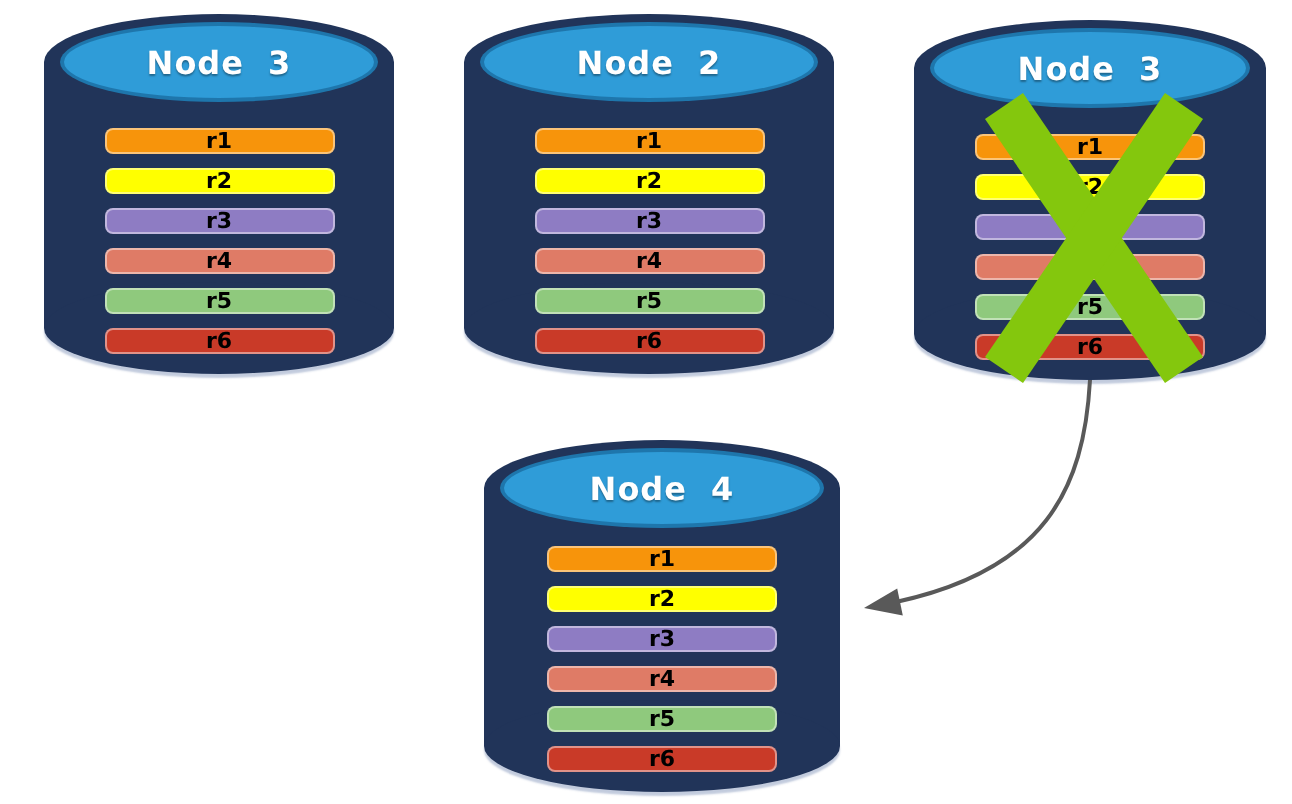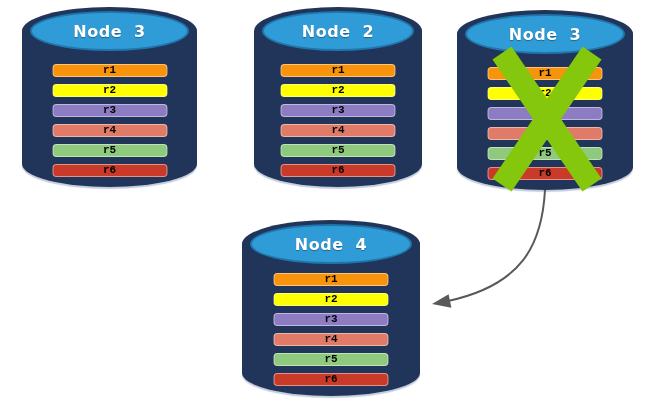--- a/index.html
+++ b/index.html
@@ -43,21 +43,21 @@
     position: absolute; left: 50%; transform: translateX(-50%);
     top: 57px; width: 115px;
     display: flex; flex-direction: column; gap: 7px;
   }
   .node4 .rows { top: 53px; }
   .row {
     height: 13px;
     border-radius: 4px;
     border: 1px solid rgba(255,255,255,0.45);
     box-sizing: border-box;
-    display: flex; align-items: center; justify-content: center; font-family: Liberation Mono, monospace;
+    display: flex; align-items: center; justify-content: center;
   }
   .rlabel {
     color: #000000;
     font-size: 11px;
     font-weight: bold;
     line-height: 11px;
   }
   .overlay { position: absolute; pointer-events: none; }
 </style>
 </head>
@@ -87,21 +87,21 @@
         </div>
       <div class="row" style="background: rgb(143, 201, 125);">
           <span class="rlabel">r5</span>
         </div>
       <div class="row" style="background: rgb(201, 58, 40);">
           <span class="rlabel">r6</span>
         </div>
     </div>
   </div>
 
-  <div class="cyl node2" style="left:254px; top:7px; width:168px; height:180px;">
+  <div class="cyl node2" style="left:232px; top:7px; width:185px; height:180px;">
     <div class="toprim" style="background: rgb(33, 52, 89);"></div>
     <div class="body" style="background: rgb(33, 52, 89);"></div>
     <div class="bottomcap" style="background: rgb(33, 52, 89);"></div>
     <div class="topface" style="background: rgb(47, 156, 216);">
       <span class="title">Node 2</span>
     </div>
     <div class="rows">
       <div class="row" style="background: rgb(247, 148, 11);">
           <span class="rlabel">r1</span>
         </div>

